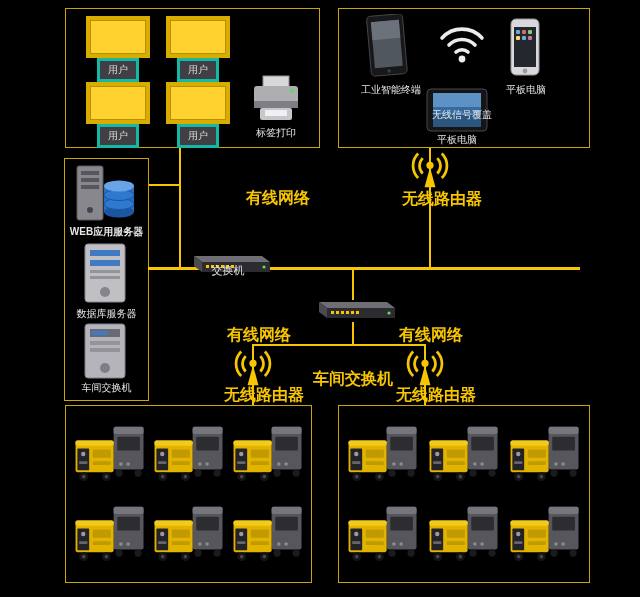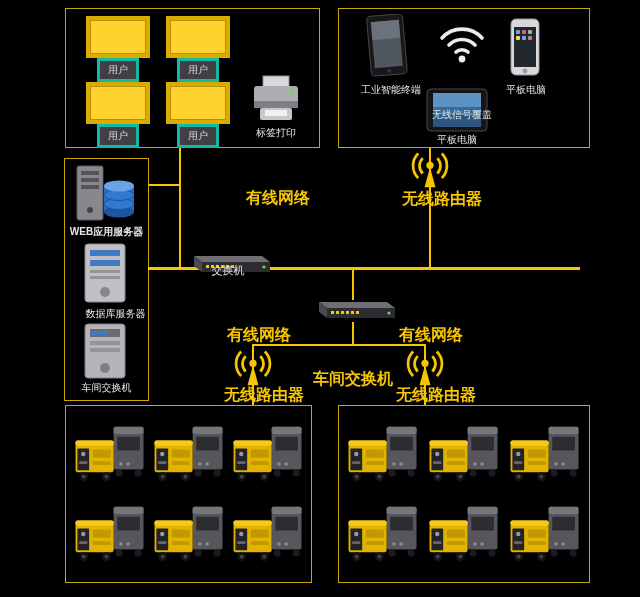--- a/index.html
+++ b/index.html
@@ -433,21 +433,21 @@
   <div class="abs" style="left:82px;top:242px;">
     <svg width="46" height="62" viewBox="0 0 46 62">
       <rect x="3" y="2" width="40" height="58" rx="3" fill="#bfbfc4" stroke="#8a8a90"></rect>
       <rect x="8" y="8" width="30" height="6" fill="#3f7ac2"></rect>
       <rect x="8" y="18" width="30" height="6" fill="#3f7ac2"></rect>
       <rect x="8" y="28" width="30" height="3" fill="#93939a"></rect>
       <rect x="8" y="34" width="30" height="3" fill="#93939a"></rect>
       <circle cx="23" cy="50" r="5" fill="#85858c"></circle>
     </svg>
   </div>
-  <div class="lbl" style="left:73px;top:308px;width:85px;">数据库服务器</div>
+  <div class="lbl" style="left:64px;top:308px;width:85px;">数据库服务器</div>
 
   <div class="abs" style="left:82px;top:322px;">
     <svg width="46" height="58" viewBox="0 0 46 58">
       <rect x="3" y="2" width="40" height="54" rx="3" fill="#b4b4ba" stroke="#80808a"></rect>
       <rect x="8" y="7" width="30" height="8" fill="#6a6a72"></rect>
       <rect x="10" y="9" width="16" height="4" fill="#3f7ac2"></rect>
       <rect x="8" y="19" width="30" height="4" fill="#93939a"></rect>
       <rect x="8" y="26" width="30" height="4" fill="#93939a"></rect>
       <circle cx="23" cy="46" r="5" fill="#7e7e86"></circle>
     </svg>

